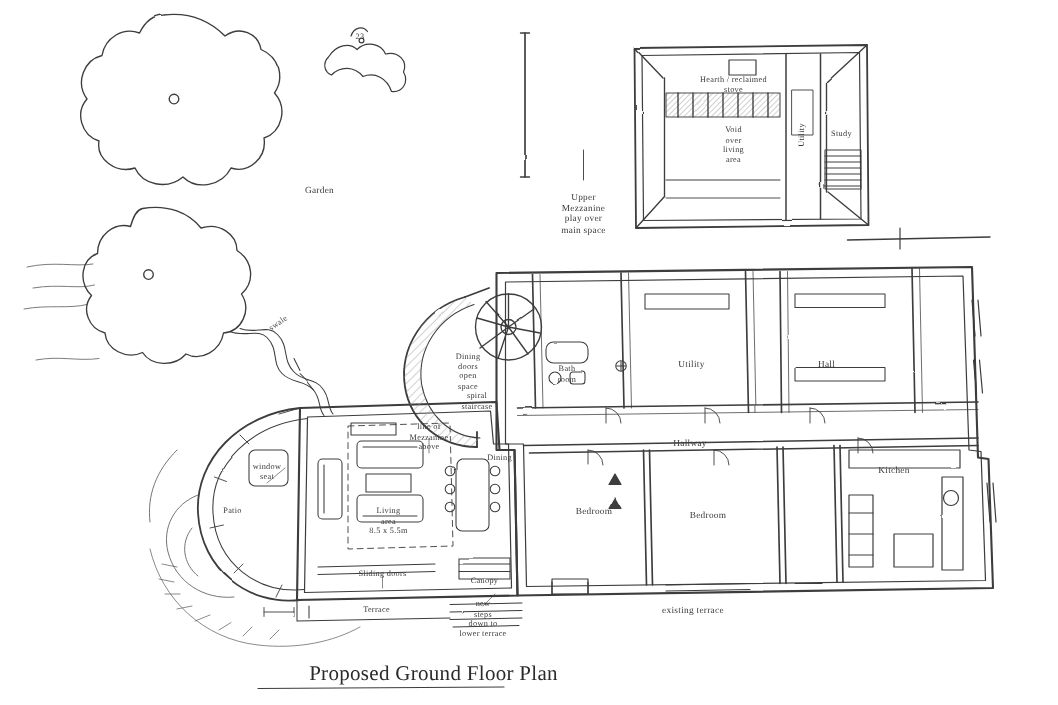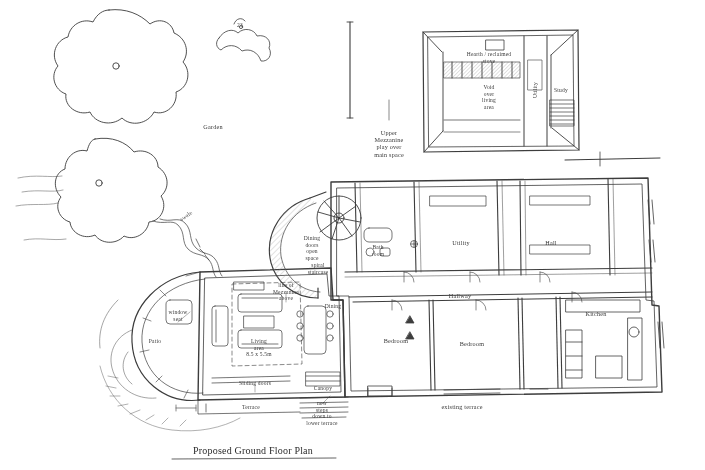--- a/index.html
+++ b/index.html
@@ -30,23 +30,24 @@
     line-height: 8px;
     letter-spacing: 0.2px;
     white-space: pre-line;
     text-align: center;
     transform: translate(-50%, -50%);
     pointer-events: none;
   }
   .lbl.tiny { font-size: 5.5px; line-height: 6.5px; }
   .lbl.small { font-size: 6.2px; line-height: 7.2px; }
   .lbl.title {
-    font-size: 10px;
+    font-size: 14px;
     line-height: 11px;
     color: #2b2b2b;
+    margin-left: 36px;
   }
 </style>
 </head>
 <body>
 
 <div id="sheet">
 
   <svg id="plan-svg" viewBox="0 0 705 470" xmlns="http://www.w3.org/2000/svg">
     <defs>
       <pattern id="hatch" width="4" height="4" patternUnits="userSpaceOnUse" patternTransform="rotate(45)">

